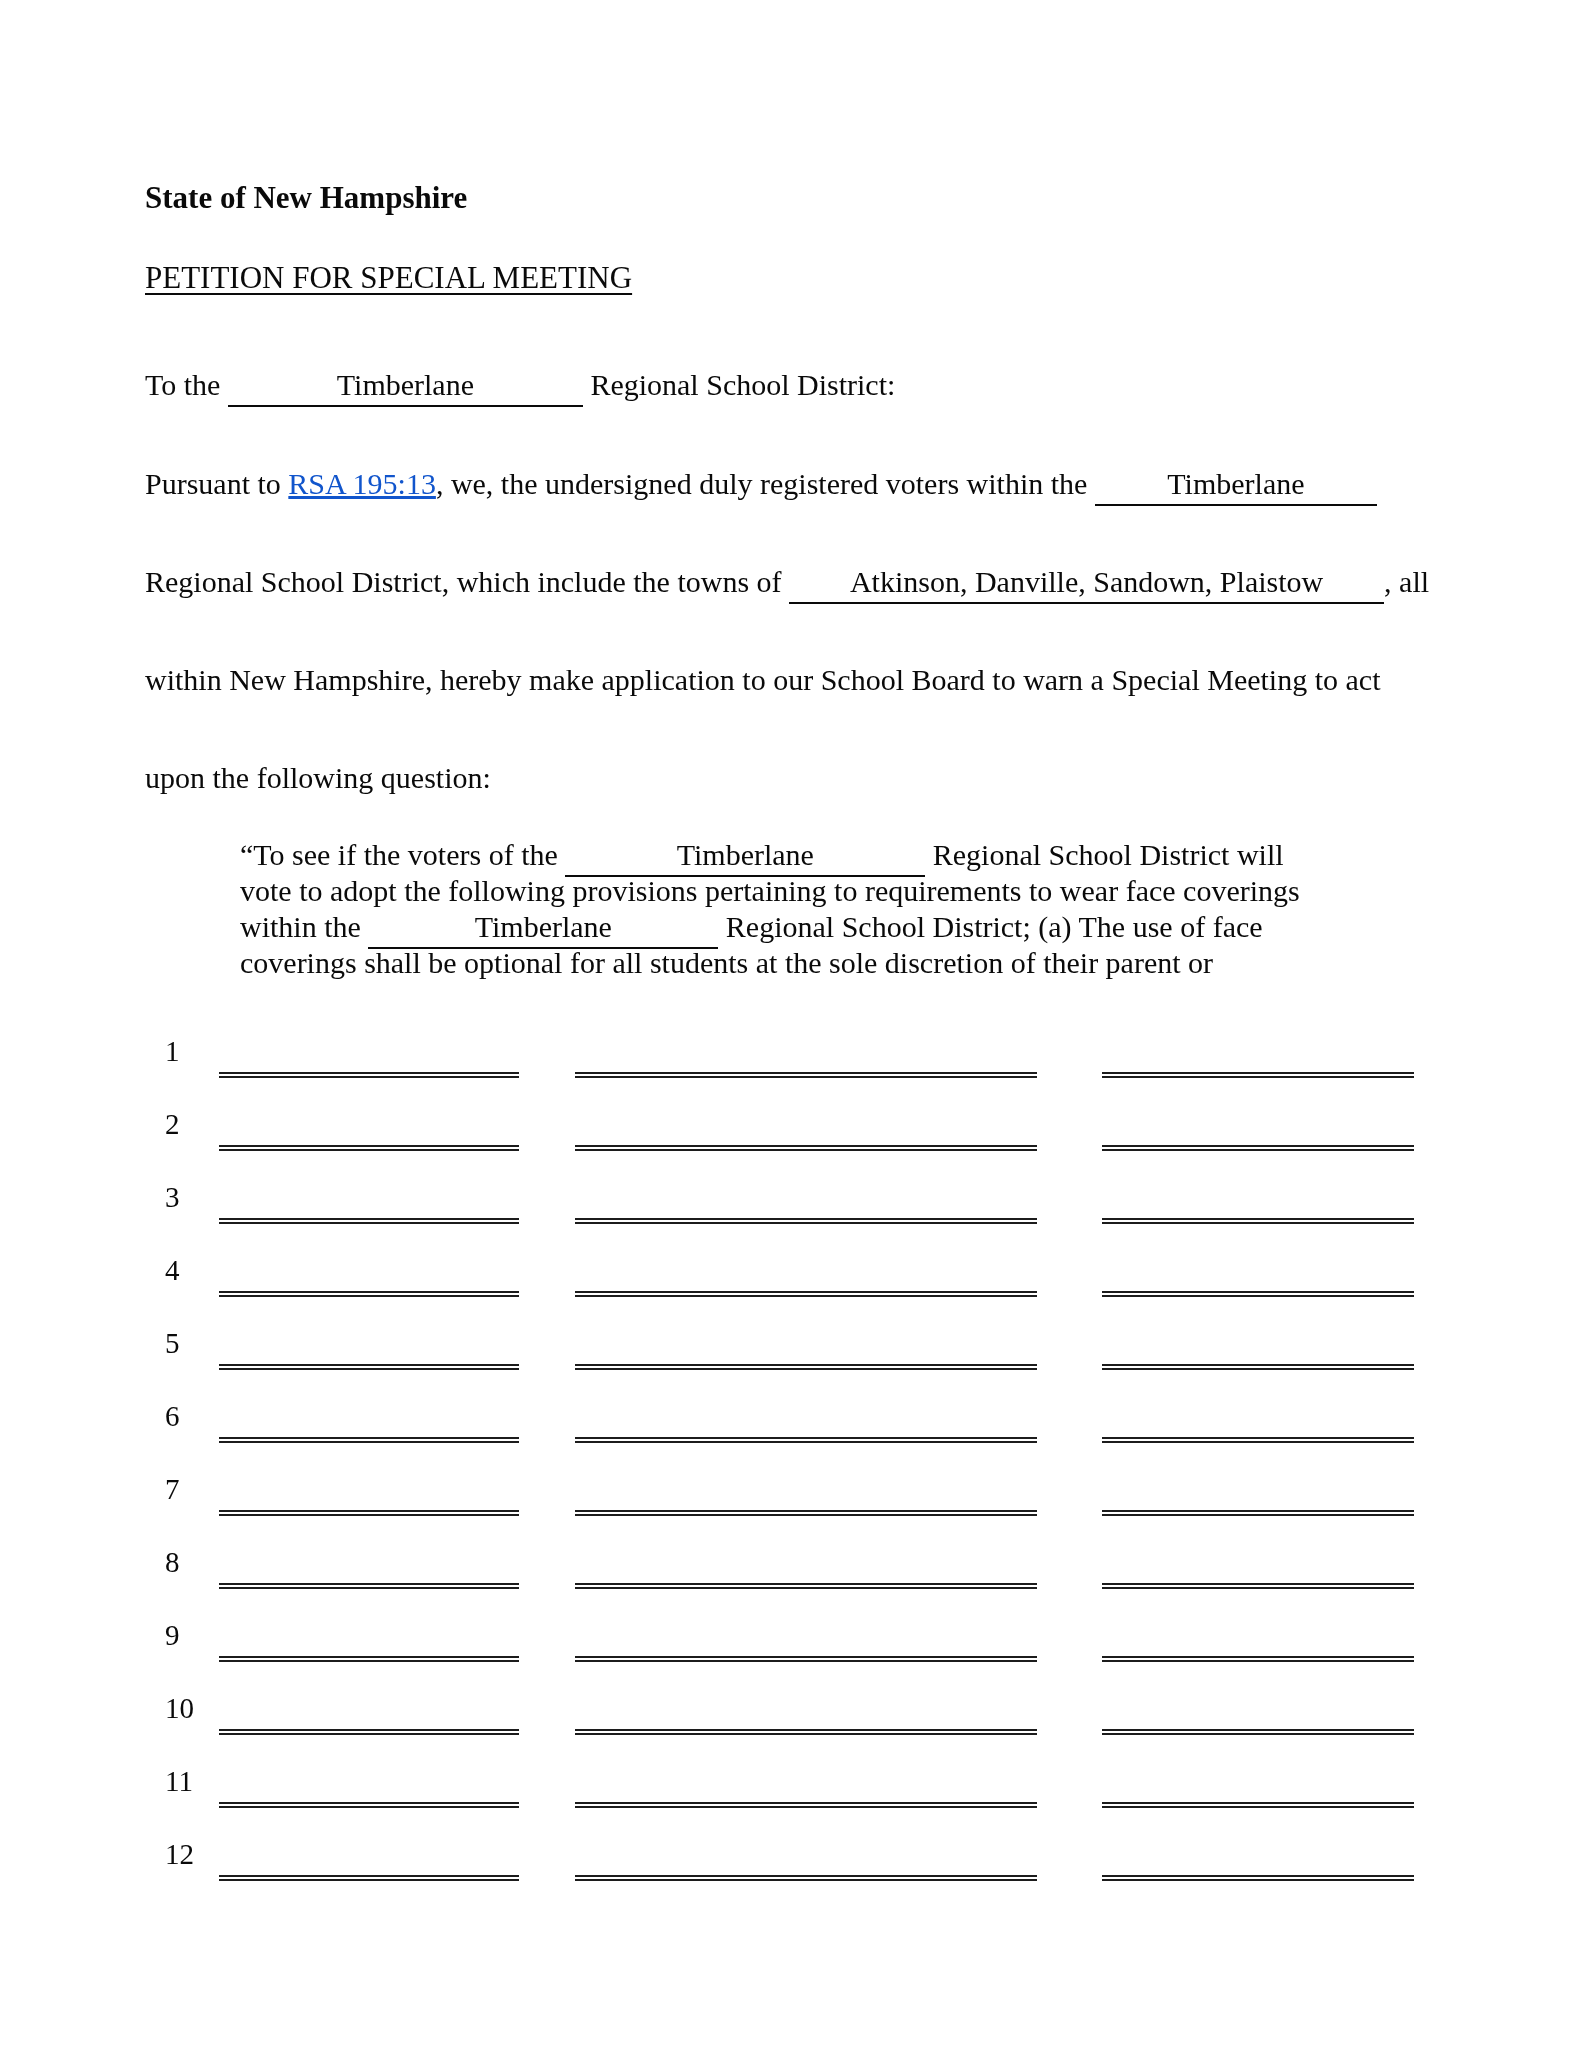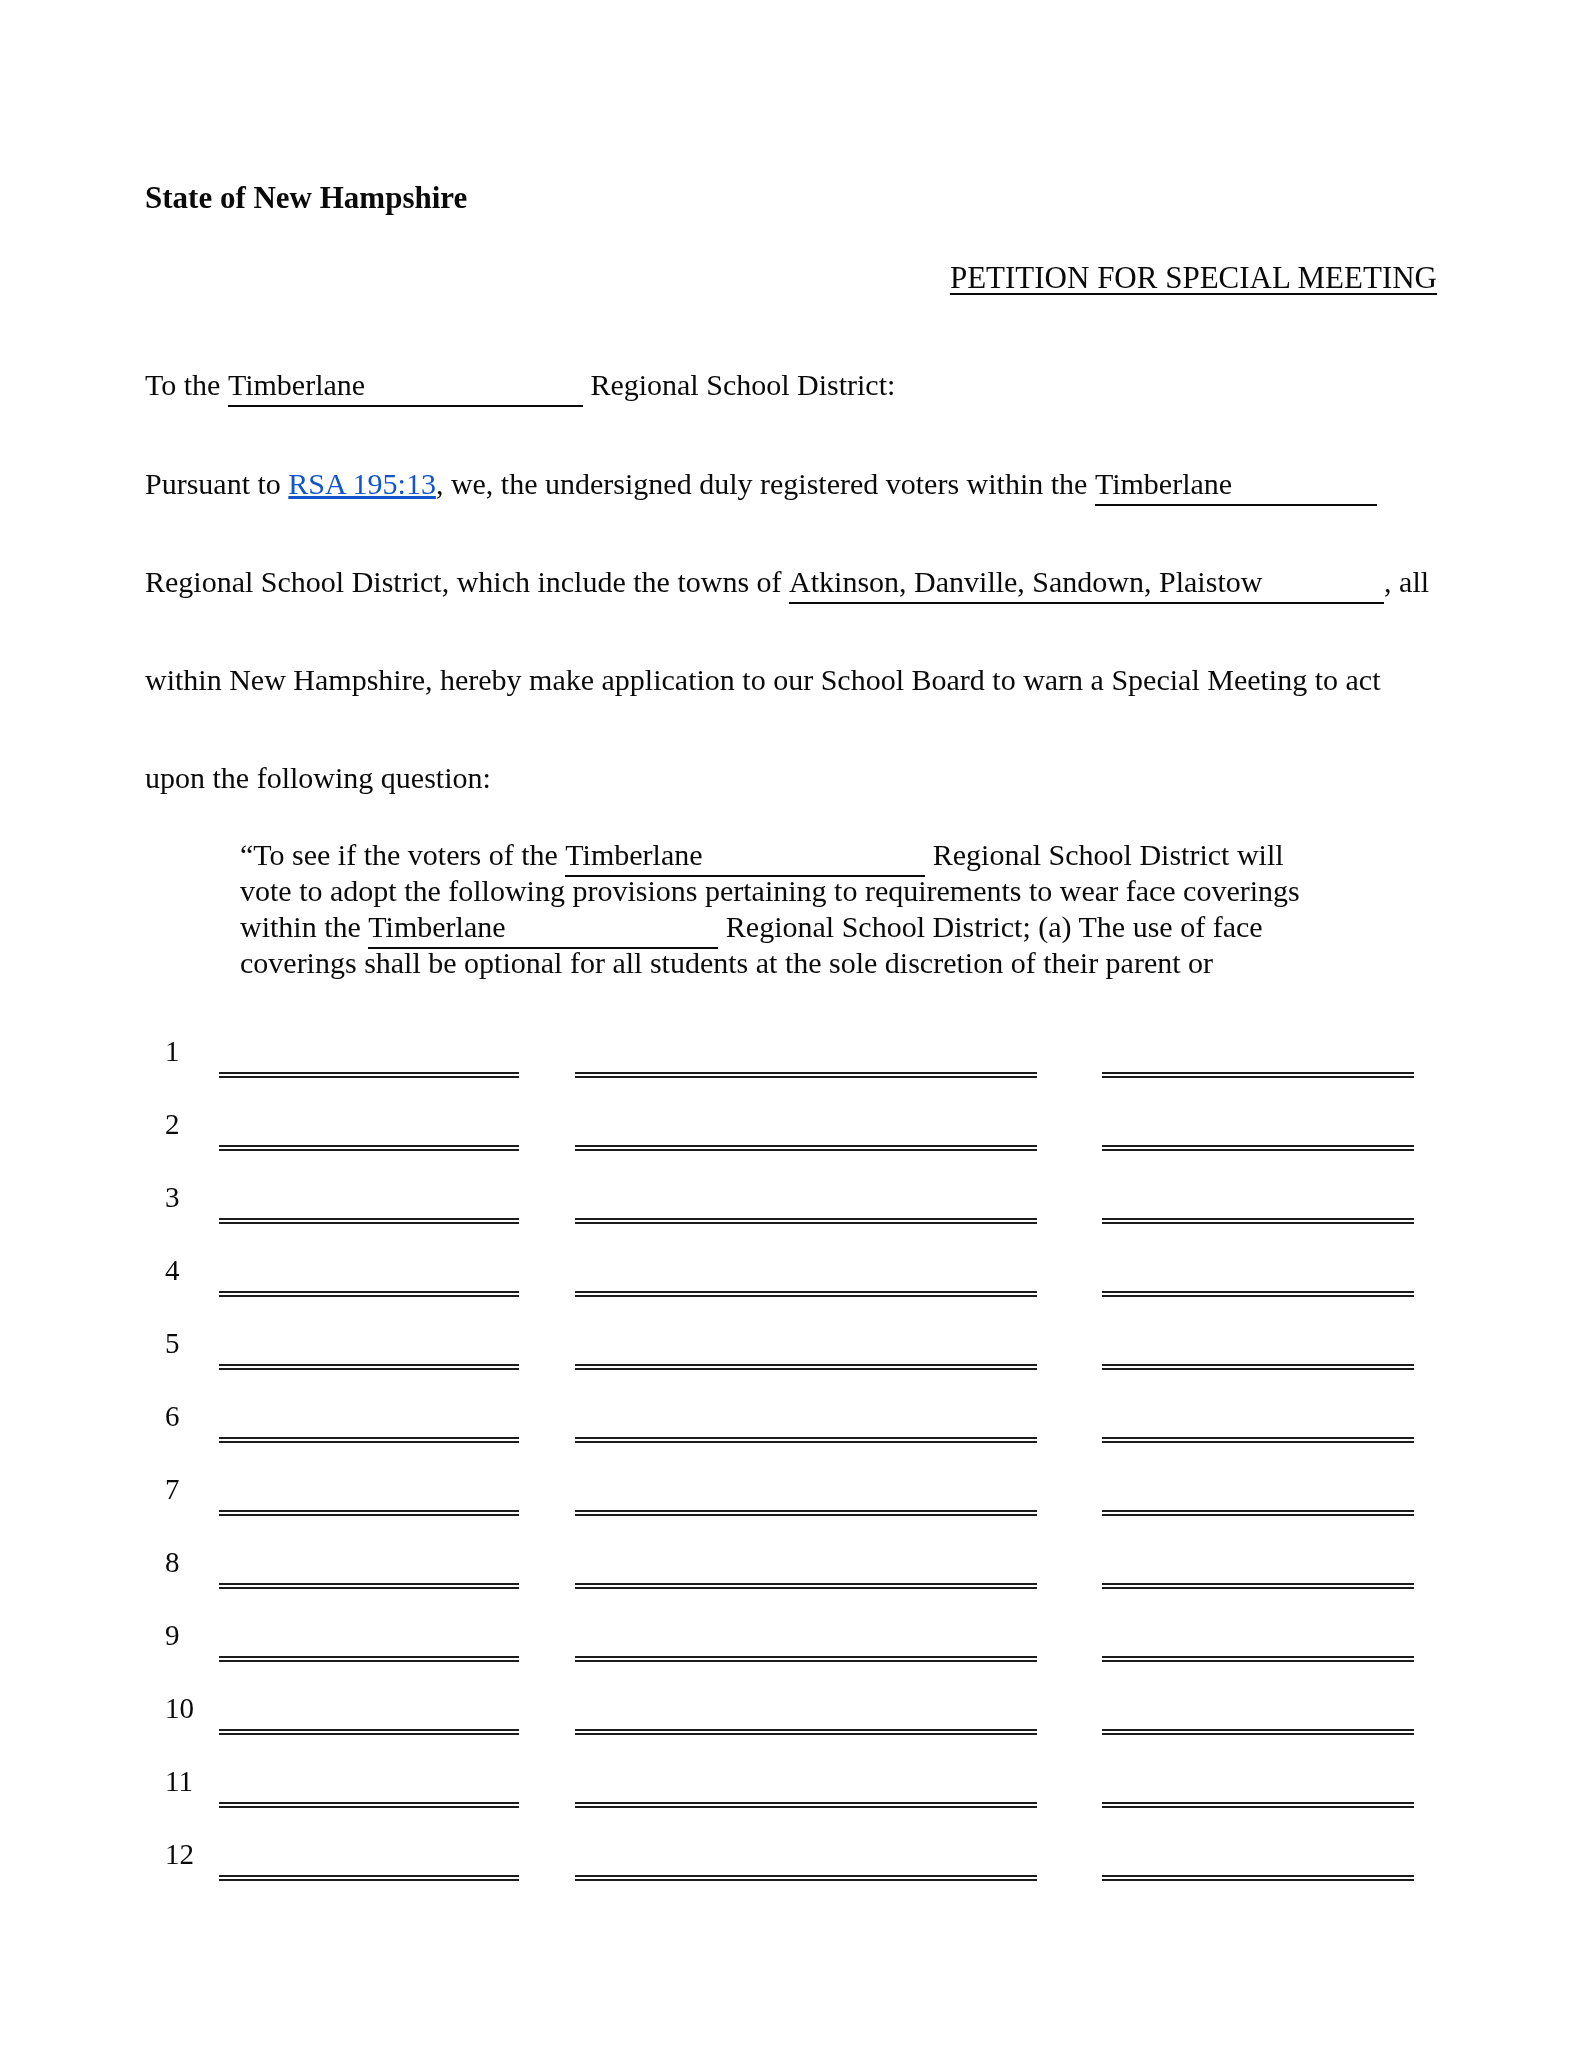--- a/index.html
+++ b/index.html
@@ -20,35 +20,35 @@
     overflow: hidden;
   }
   .doc-title {
     padding-top: 180px;
     font-weight: bold;
     font-size: 31px;
     white-space: nowrap;
   }
   .doc-subtitle {
     margin-top: 44px;
-    text-align: right;
+    text-align: left;
     font-size: 31px;
     text-decoration: underline;
     text-underline-offset: 5px;
     text-decoration-thickness: 2px;
     white-space: nowrap;
   }
   .salutation {
     margin-top: 72px;
     white-space: nowrap;
   }
   .blank {
     display: inline-block;
     border-bottom: 2px solid #0a0a0a;
-    text-align: left;
+    text-align: center;
     padding-bottom: 5px;
     vertical-align: baseline;
     line-height: 1;
     font-family: Liberation Serif, serif;
   }
   .blank-salutation { width: 355px; }
   .blank-district   { width: 282px; }
   .blank-towns      { width: 595px; }
   .blank-q1         { width: 360px; }
   .blank-q2         { width: 350px; }

